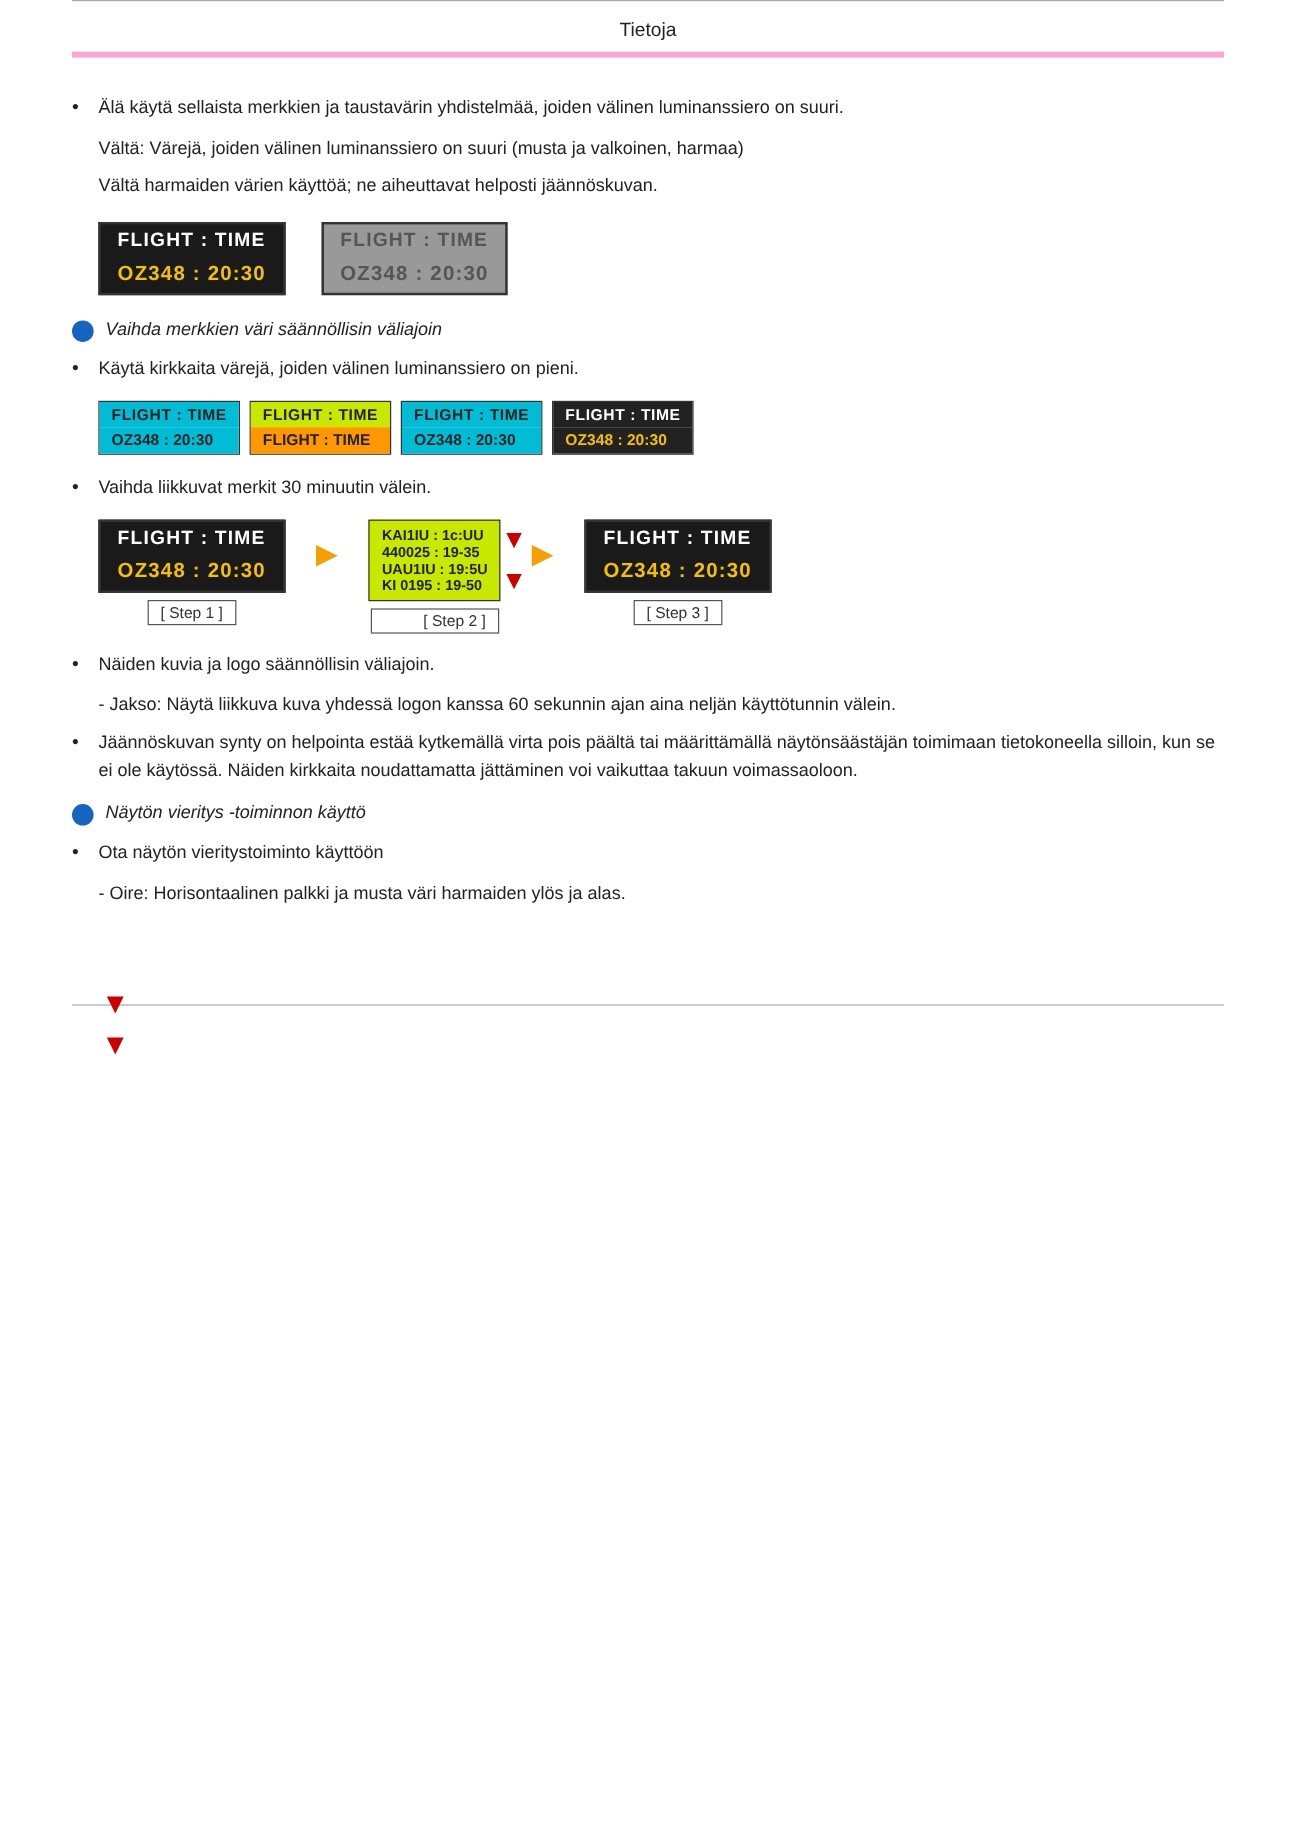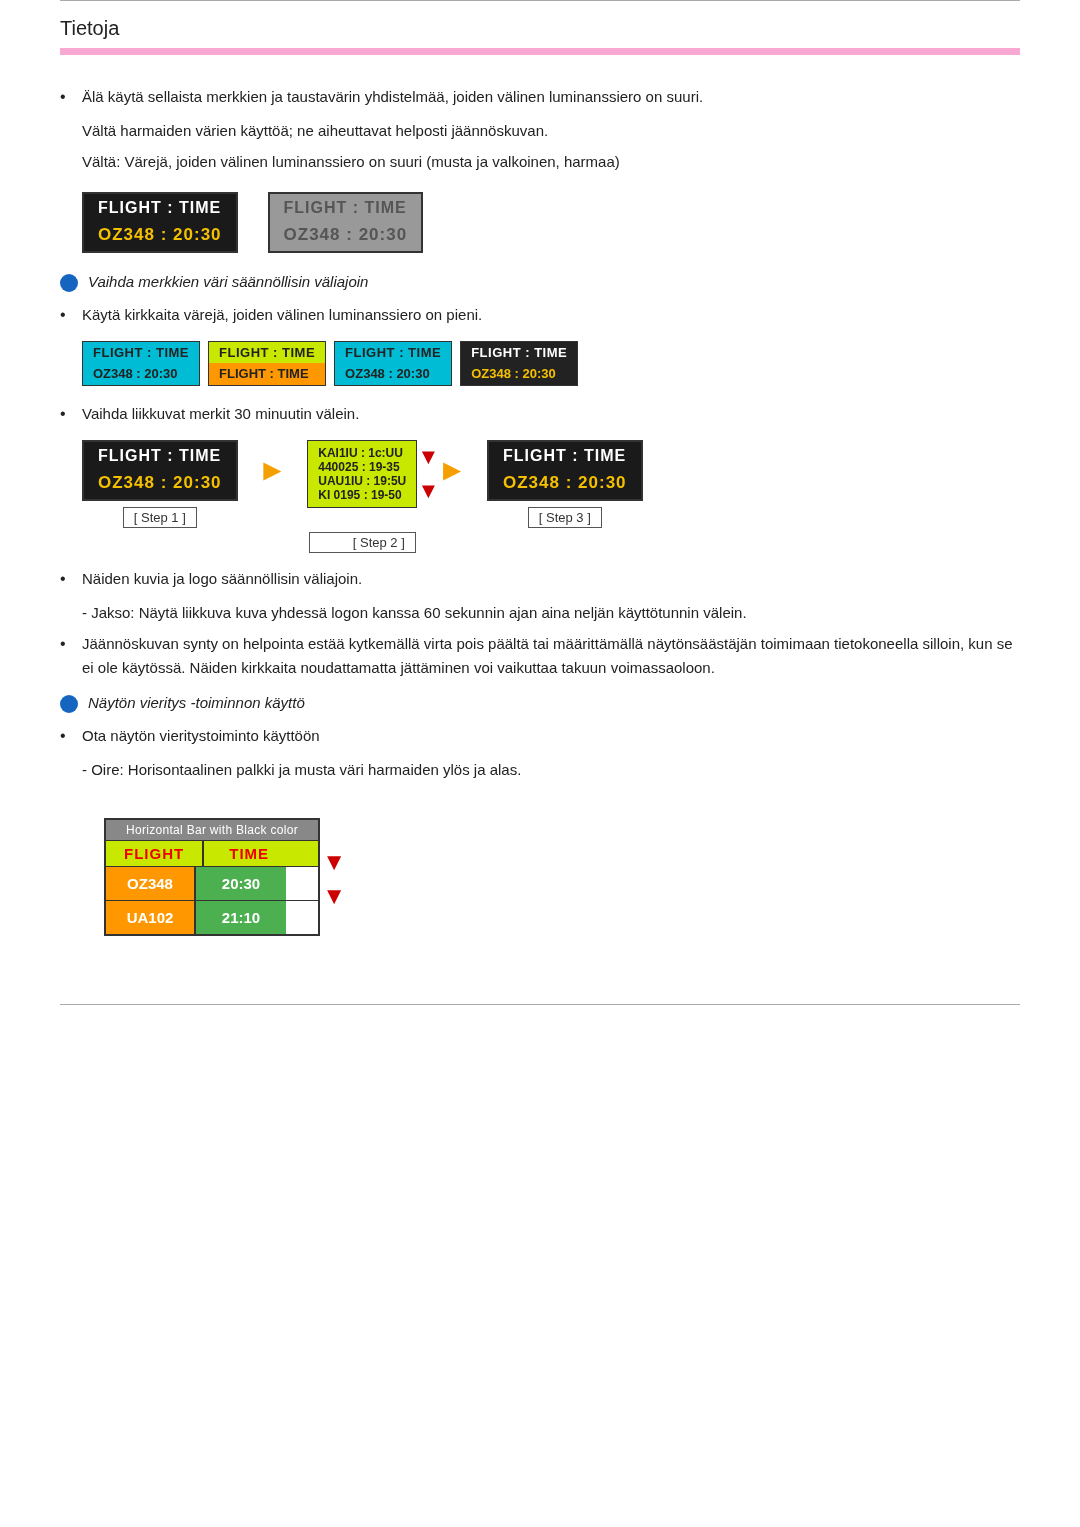--- a/index.html
+++ b/index.html
@@ -13,23 +13,24 @@
       position: relative;
     }
     .page-wrapper {
       padding: 0 60px;
     }
     .top-border {
       border-top: 1px solid #aaa;
       margin-bottom: 6px;
     }
     .page-header {
-      font-size: 20px;
+      text-align: center;
+      font-size: 16px;
       padding: 10px 0 8px 0;
-      border-bottom: 7px solid #f9a8d4;
+      border-bottom: 5px solid #f9a8d4;
       margin-bottom: 30px;
     }
     .bottom-border {
       border-bottom: 1px solid #aaa;
       margin-top: 40px;
     }
     .bullet-item {
       display: flex;
       align-items: flex-start;
       margin-bottom: 10px;
@@ -234,22 +235,22 @@
   <div class="top-border"></div>
   <div class="page-header">
     <span>Tietoja</span>
   </div>
 
   
   <div class="bullet-item">
     <span class="bullet">•</span>
     <span class="bullet-text">Älä käytä sellaista merkkien ja taustavärin yhdistelmää, joiden välinen luminanssiero on suuri.</span>
   </div>
+  <div class="indent">Vältä: Värejä, joiden välinen luminanssiero on suuri (musta ja valkoinen, harmaa)</div>
   <div class="indent">Vältä harmaiden värien käyttöä; ne aiheuttavat helposti jäännöskuvan.</div>
-  <div class="indent">Vältä: Värejä, joiden välinen luminanssiero on suuri (musta ja valkoinen, harmaa)</div>
 
   
   <div class="display-row">
     <div class="flight-box flight-box-dark">
       <div class="row1 dark-r1">FLIGHT  :  TIME</div>
       <div class="row2 dark-r2">OZ348   :  20:30</div>
     </div>
     <div class="flight-box flight-box-gray">
       <div class="row1 gray-r1">FLIGHT  :  TIME</div>
       <div class="row2 gray-r2">OZ348   :  20:30</div>
@@ -311,21 +312,21 @@
       <div style="position:relative; display:inline-block;">
         <div class="step2-box">
           <div class="row">KAI1IU  :  1c:UU</div>
           <div class="row">440025  :  19-35</div>
           <div class="row">UAU1IU  :  19:5U</div>
           <div class="row">KI 0195  :  19-50</div>
         </div>
         <span style="position:absolute; right:-22px; top:4px; color:#cc0000; font-size:22px;">▼</span>
         <span style="position:absolute; right:-22px; bottom:4px; color:#cc0000; font-size:22px;">▼</span>
       </div>
-      <div class="step-label" style="margin-top:24px;padding-left:43px;">[ Step 2 ]</div>
+      <div class="step-label" style="margin-top:6px;padding-left:43px;">[ Step 2 ]</div>
     </div>
 
     <div class="arrow-symbol">►</div>
 
     <div class="step-item">
       <div class="flight-box flight-box-dark">
         <div class="row1 dark-r1">FLIGHT  :  TIME</div>
         <div class="row2 dark-r2">OZ348   :  20:30</div>
       </div>
       <div class="step-label">[ Step 3 ]</div>
@@ -353,36 +354,18 @@
 
   
   <div class="bullet-item">
     <span class="bullet">•</span>
     <span class="bullet-text">Ota näytön vieritystoiminto käyttöön</span>
   </div>
   <div class="indent">- Oire: Horisontaalinen palkki ja musta väri harmaiden ylös ja alas.</div>
 
   
   <div style="margin: 14px 0 14px 22px; display: inline-block; position: relative;">
-    <div class="hbar-container">
-      <div class="hbar-title">Horizontal Bar with Black color</div>
-      
-      <div class="hbar-header-row">
-        <div class="hbar-header-cell" style="border-right:2px solid #333;">FLIGHT</div>
-        <div class="hbar-header-cell">TIME</div>
-      </div>
-      
-      <div class="hbar-row">
-        <div class="hbar-cell hbar-cell-left-oz">OZ348</div>
-        <div class="hbar-cell hbar-cell-right-oz">20:30</div>
-      </div>
-      
-      <div class="hbar-row">
-        <div class="hbar-cell hbar-cell-left-ua">UA102</div>
-        <div class="hbar-cell hbar-cell-right-ua">21:10</div>
-      </div>
-    </div>
     <span style="position:absolute; right:-26px; top:44px; color:#cc0000; font-size:24px;">▼</span>
     <span style="position:absolute; right:-26px; top:78px; color:#cc0000; font-size:24px;">▼</span>
   </div>
 
   <div class="bottom-border"></div>
 </div>
 
 </body></html>

